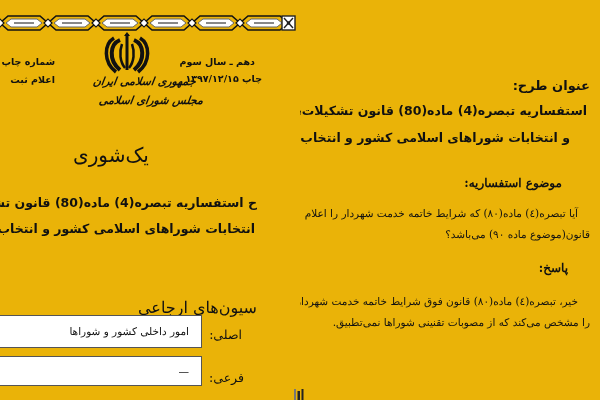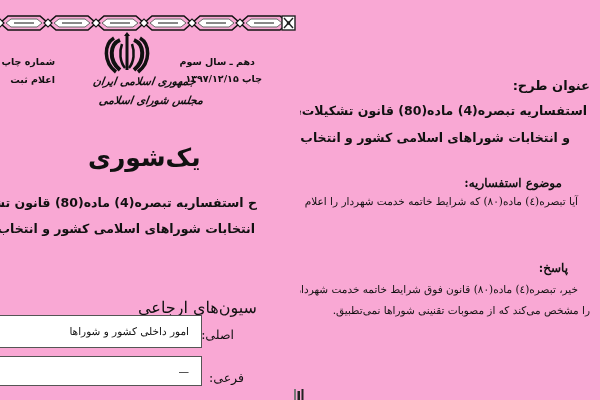--- a/index.html
+++ b/index.html
@@ -7,21 +7,21 @@
       width: 600px; height: 400px; overflow: hidden;
       background: #ffffff;
     }
     body {
       position: relative;
       font-family: "DejaVu Sans", sans-serif;
       color: #111;
     }
     .page {
       position: absolute; top: 0; height: 400px; overflow: hidden;
-      background: #f9a8d4;
+      background: #eab308;
     }
     #left-page { left: 0; width: 300px; }
     #right-page { left: 300px; width: 300px; }
 
     
     .chain-border {
       position: absolute; left: 0; top: 14px; width: 296px; height: 18px;
     }
     .chain-border svg { display: block; }
 
@@ -43,23 +43,23 @@
     .logo-script {
       position: absolute; direction: rtl; white-space: nowrap;
       font-family: "DejaVu Serif", serif; font-style: italic;
       font-size: 11px; font-weight: bold; color: #111;
       transform: skewX(-8deg);
     }
     #logo-line-1 { left: 93px; top: 75px; }
     #logo-line-2 { left: 99px; top: 94px; }
 
     #bill-type {
-      position: absolute; left: 88px; top: 143px; direction: rtl;
-      font-family: "DejaVu Sans", sans-serif; font-weight: bold;
-      font-size: 25px; color: #111;
+      position: absolute; left: 73px; top: 143px; direction: rtl;
+      font-family: "DejaVu Sans", sans-serif; font-weight: normal;
+      font-size: 20px; color: #111;
     }
 
     .title-line {
       position: absolute; direction: rtl; white-space: nowrap;
       font-family: "DejaVu Sans", sans-serif; font-weight: bold;
       font-size: 12.5px; color: #111;
     }
     #left-title-1 { right: 43px; top: 195px; }
     #left-title-2 { right: 45px; top: 221px; }
 
@@ -68,21 +68,21 @@
       font-family: "DejaVu Serif", serif; font-size: 16px; color: #111;
       white-space: nowrap;
     }
     .field-row { position: absolute; left: 0; width: 300px; }
     #primary-row { top: 312px; height: 40px; }
     #secondary-row { top: 352px; height: 38px; }
     .field-label {
       position: absolute; direction: rtl; white-space: nowrap;
       font-family: "DejaVu Serif", serif; font-size: 12.5px; color: #111;
     }
-    #primary-label { right: 66px; top: 15px; }
+    #primary-label { right: 58px; top: 15px; }
     #secondary-label { right: 56px; top: 18px; }
     .field-box {
       position: absolute; left: -4px; width: 206px;
       border: 1.5px solid #555; background: #fff;
       direction: rtl; padding-right: 12px;
       font-family: "DejaVu Serif", serif; font-size: 10.5px; color: #111;
       white-space: nowrap;
     }
     #primary-box { top: 3px; height: 33px; line-height: 31px; }
     #secondary-box { top: 4px; height: 30px; line-height: 28px; }
@@ -103,21 +103,21 @@
     #inquiry-heading {
       position: absolute; right: 38px; top: 176px; direction: rtl;
       font-family: "DejaVu Serif", serif; font-weight: bold;
       font-size: 12px; color: #111; white-space: nowrap;
     }
     .para {
       position: absolute; direction: rtl;
       font-family: "DejaVu Serif", serif; font-size: 10.5px; color: #111;
     }
     .para-line { white-space: nowrap; height: 21px; line-height: 21px; }
-    .para-line.first { padding-right: 12px; }
+    .para-line.first { padding-right: 12px; margin-top: 12px; }
     #inquiry-text { right: 10px; top: 191px; width: 290px; }
     #answer-heading {
       position: absolute; right: 32px; top: 261px; direction: rtl;
       font-family: "DejaVu Serif", serif; font-weight: bold;
       font-size: 12px; color: #111; white-space: nowrap; margin-left: 8px;
     }
     #answer-text { right: 10px; top: 279px; width: 290px; }
   </style>
 </head>
 <body>
@@ -183,20 +183,21 @@
 </div>
 
 <div id="right-page" class="page">
   <div id="plan-title-label">عنوان طرح:</div>
   <div id="right-title-1" class="title-line">استفساریه تبصره(4) ماده(80) قانون تشکیلات، وظایف</div>
   <div id="right-title-2" class="title-line">و انتخابات شوراهای اسلامی کشور و انتخاب شهرداران</div>
 
   <div id="inquiry-heading">موضوع استفساریه:</div>
   <div id="inquiry-text" class="para">
     <div class="para-line first">آیا تبصره(٤) ماده(٨٠) که شرایط خاتمه خدمت شهردار را اعلام</div>
+    <div class="para-line">قانون(موضوع ماده ٩٠) می‌باشد؟</div>
   </div>
 
   <div id="answer-heading">پاسخ:</div>
   <div id="answer-text" class="para">
     <div class="para-line first">خیر، تبصره(٤) ماده(٨٠) قانون فوق شرایط خاتمه خدمت شهردار</div>
     <div class="para-line">را مشخص می‌کند که از مصوبات تقنینی شوراها نمی‌تطبیق.</div>
   </div>
 </div>
 
 <div id="page-mark">

